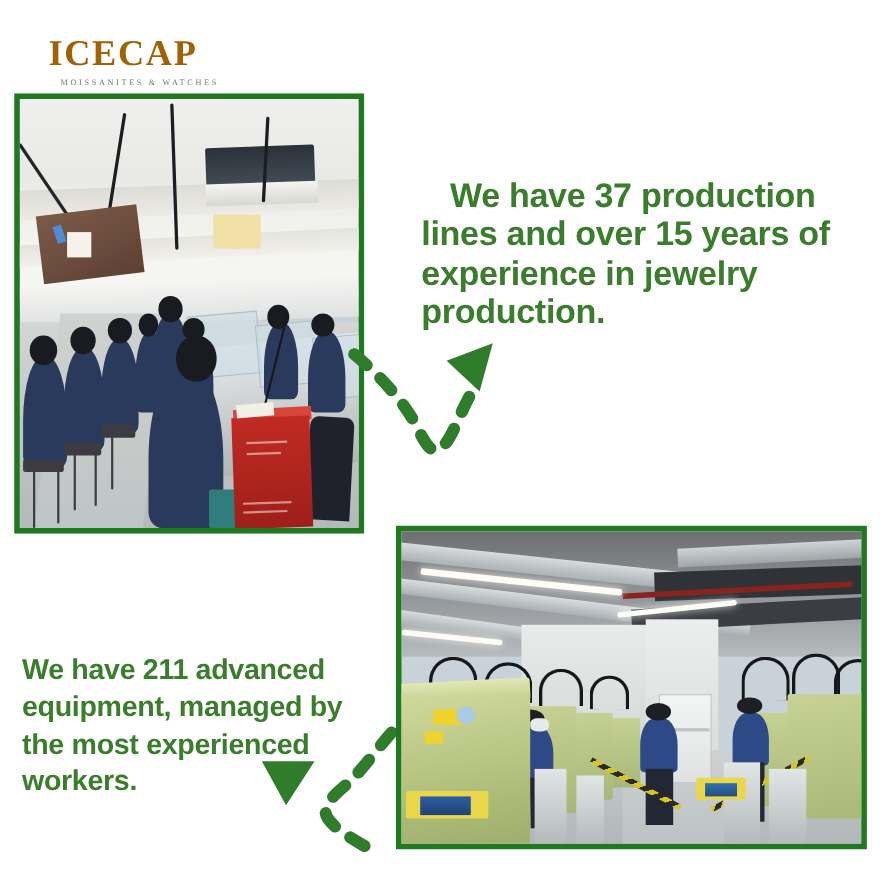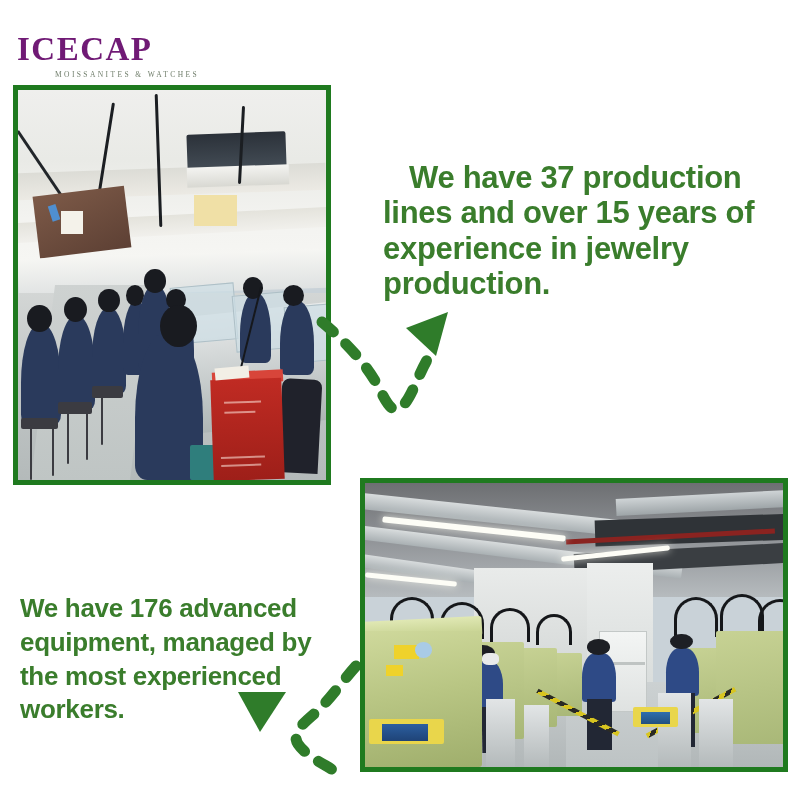--- a/index.html
+++ b/index.html
@@ -20,23 +20,24 @@
     position: absolute;
     left: 17px;
     top: 33px;
     width: 260px;
   }
   #brand-name {
     font-family: "Liberation Serif", serif;
     font-size: 33px;
     font-weight: 700;
     letter-spacing: 1.5px;
-    color: #701a75;
+    color: #a16207;
     line-height: 1;
     white-space: nowrap;
+    margin-left: 27px;
   }
   #brand-tagline {
     font-family: "Liberation Serif", serif;
     font-size: 7.5px;
     letter-spacing: 2.4px;
     color: #6f7d6a;
     margin-top: 4px;
     white-space: nowrap;
     padding-left: 38px;
   }
@@ -484,21 +485,21 @@
 <div class="callout" id="callout-production">
   <span>We have 37 production lines and over 15 years of experience in jewelry production.</span>
 </div>
 
 <svg class="arrow-svg" id="arrow-to-production" width="170" height="200" viewBox="0 0 170 200">
   <path class="dash-path" d="M 22,32 C 46,52 66,74 78,96 C 86,112 92,124 100,118 C 112,110 118,82 132,62"></path>
   <polygon class="arrow-head" points="106,38 148,22 136,66"></polygon>
 </svg>
 
 <div class="callout" id="callout-equipment">
-  <span>We have 176 advanced equipment, managed by the most experienced workers.</span>
+  <span>We have 211 advanced equipment, managed by the most experienced workers.</span>
 </div>
 
 <svg class="arrow-svg" id="arrow-to-equipment" width="160" height="150" viewBox="0 0 160 150">
   <path class="dash-path" d="M 128,18 C 112,36 100,54 86,66 C 72,78 64,86 70,96 C 78,108 96,116 108,124"></path>
   <polygon class="arrow-head" points="10,44 58,44 32,84"></polygon>
 </svg>
 
 <div class="photo-frame" id="photo-factory-machines">
   <div class="photo-inner">
     <div class="pp" id="p2-ceiling"></div>

